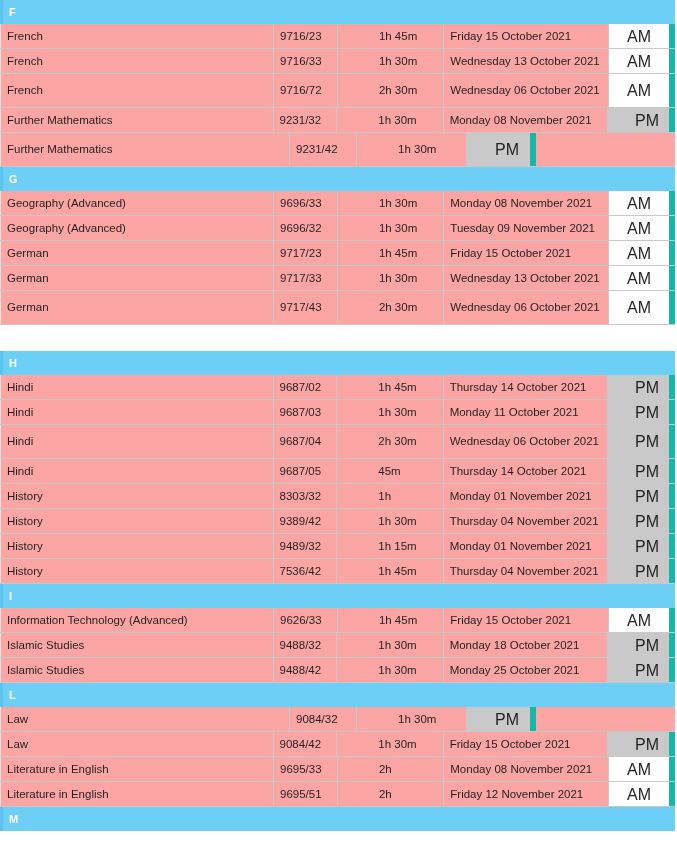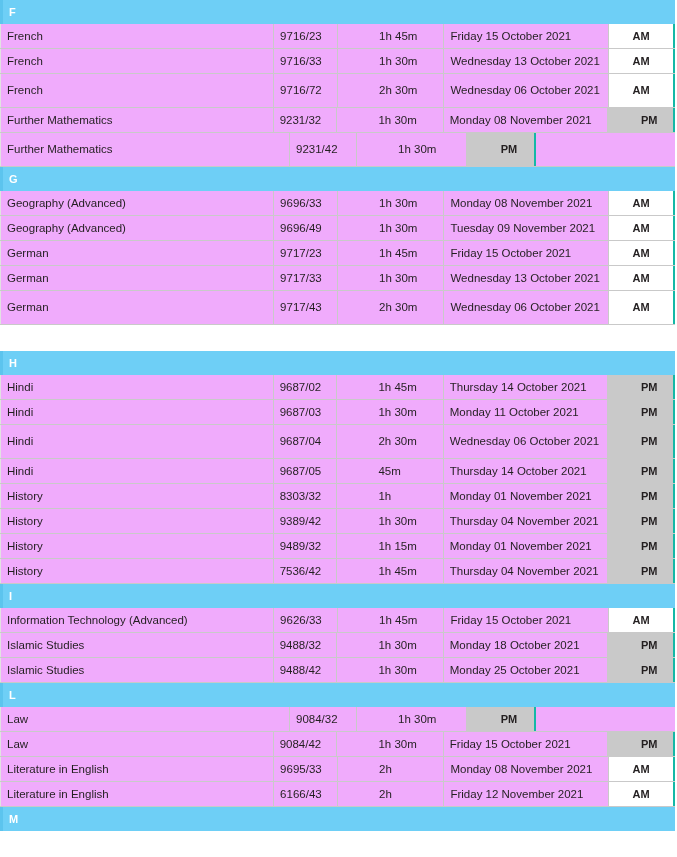--- a/index.html
+++ b/index.html
@@ -43,21 +43,21 @@
     line-height: 1;
     letter-spacing: 0.2px;
   }
 
   
   .row {
     display: flex;
     width: 675px;
     box-sizing: border-box;
     border-bottom: 1px solid #c9c9c9;
-    background: #f0abfc;
+    background: #fca5a5;
     min-height: 25px;
   }
   .row.tall { min-height: 34px; }
 
   .cell {
     box-sizing: border-box;
     display: flex;
     align-items: center;
     font-size: 11.5px;
     line-height: 13px;
@@ -69,23 +69,23 @@
   .c-subject {
     width: 290px;
     border-left: 1px solid #e2e2e2;
   }
   .c-code     { width: 67px; }
   .c-duration { width: 75px; margin-left: 35px; }
   .c-date     { width: 174px; }
   .c-session  {
     width: 69px;
     justify-content: center;
-    font-weight: bold;
-    font-size: 11px;
-    border-right: 2px solid #14b8a6;
+    font-weight: normal;
+    font-size: 16px;
+    border-right: 6px solid #14b8a6;
   }
   .c-session.pm { background: #c9c9c9; padding-left: 23px; }
   .c-session.am { background: #ffffff; }
 
   
   .page-gap {
     height: 26px;
     background: #ffffff;
   }
 </style>
@@ -138,21 +138,21 @@
       </div>
       <div class="row">
         <div class="cell c-subject">Geography (Advanced)</div>
         <div class="cell c-code">9696/33</div>
         <div class="cell c-duration">1h 30m</div>
         <div class="cell c-date">Monday 08 November 2021</div>
         <div class="cell c-session am">AM</div>
       </div>
       <div class="row">
         <div class="cell c-subject">Geography (Advanced)</div>
-        <div class="cell c-code">9696/49</div>
+        <div class="cell c-code">9696/32</div>
         <div class="cell c-duration">1h 30m</div>
         <div class="cell c-date">Tuesday 09 November 2021</div>
         <div class="cell c-session am">AM</div>
       </div>
       <div class="row">
         <div class="cell c-subject">German</div>
         <div class="cell c-code">9717/23</div>
         <div class="cell c-duration">1h 45m</div>
         <div class="cell c-date">Friday 15 October 2021</div>
         <div class="cell c-session am">AM</div>
@@ -279,21 +279,21 @@
       </div>
       <div class="row">
         <div class="cell c-subject">Literature in English</div>
         <div class="cell c-code">9695/33</div>
         <div class="cell c-duration">2h</div>
         <div class="cell c-date">Monday 08 November 2021</div>
         <div class="cell c-session am">AM</div>
       </div>
       <div class="row">
         <div class="cell c-subject">Literature in English</div>
-        <div class="cell c-code">6166/43</div>
+        <div class="cell c-code">9695/51</div>
         <div class="cell c-duration">2h</div>
         <div class="cell c-date">Friday 12 November 2021</div>
         <div class="cell c-session am">AM</div>
       </div>
     </div>
     <div class="section">
       <div class="section-header">
         <span class="section-header-letter">M</span>
       </div>
     </div>

